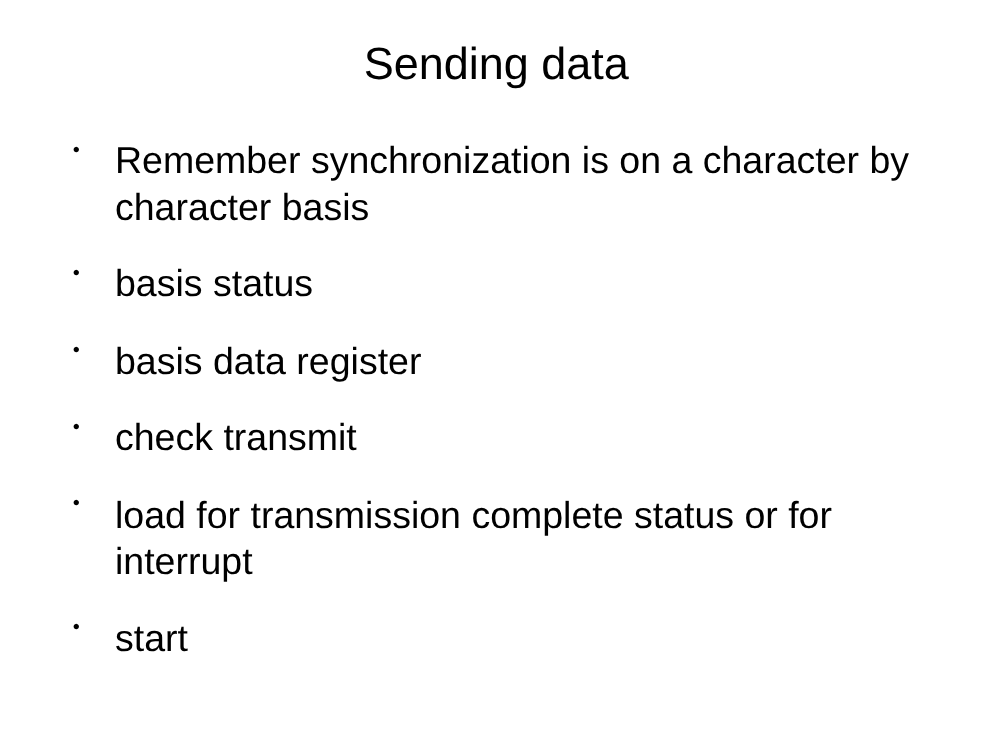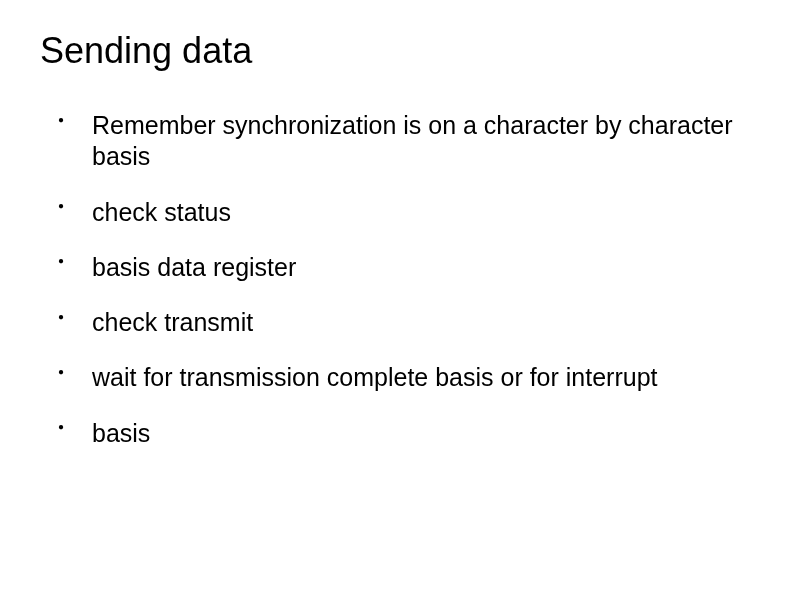--- a/index.html
+++ b/index.html
@@ -11,49 +11,49 @@
     color: #000000;
   }
   .slide {
     width: 100%;
     height: 100%;
     padding: 30px 40px 40px 40px;
   }
   .title {
     font-size: 36px;
     font-weight: normal;
-    text-align: left;
+    text-align: center;
     margin-bottom: 38px;
   }
   .bullets {
     list-style: none;
     padding-left: 18px;
   }
   .bullets li {
     position: relative;
     padding-left: 34px;
-    font-size: 25px;
+    font-size: 30px;
     line-height: 1.25;
     margin-bottom: 24px;
   }
   .bullets li::before {
     content: "●";
     position: absolute;
     left: 0;
     top: 0.45em;
     font-size: 10px;
     line-height: 1;
   }
 </style>
 </head>
 <body>
 
 <div class="slide">
   <h1 class="title">Sending data</h1>
   <ul class="bullets">
     <li>Remember synchronization is on a character by character basis</li>
-    <li>check status</li>
+    <li>basis status</li>
     <li>basis data register</li>
     <li>check transmit</li>
-    <li>wait for transmission complete basis or for interrupt</li>
-    <li>basis</li>
+    <li>load for transmission complete status or for interrupt</li>
+    <li>start</li>
   </ul>
 </div>
 
 </body></html>

